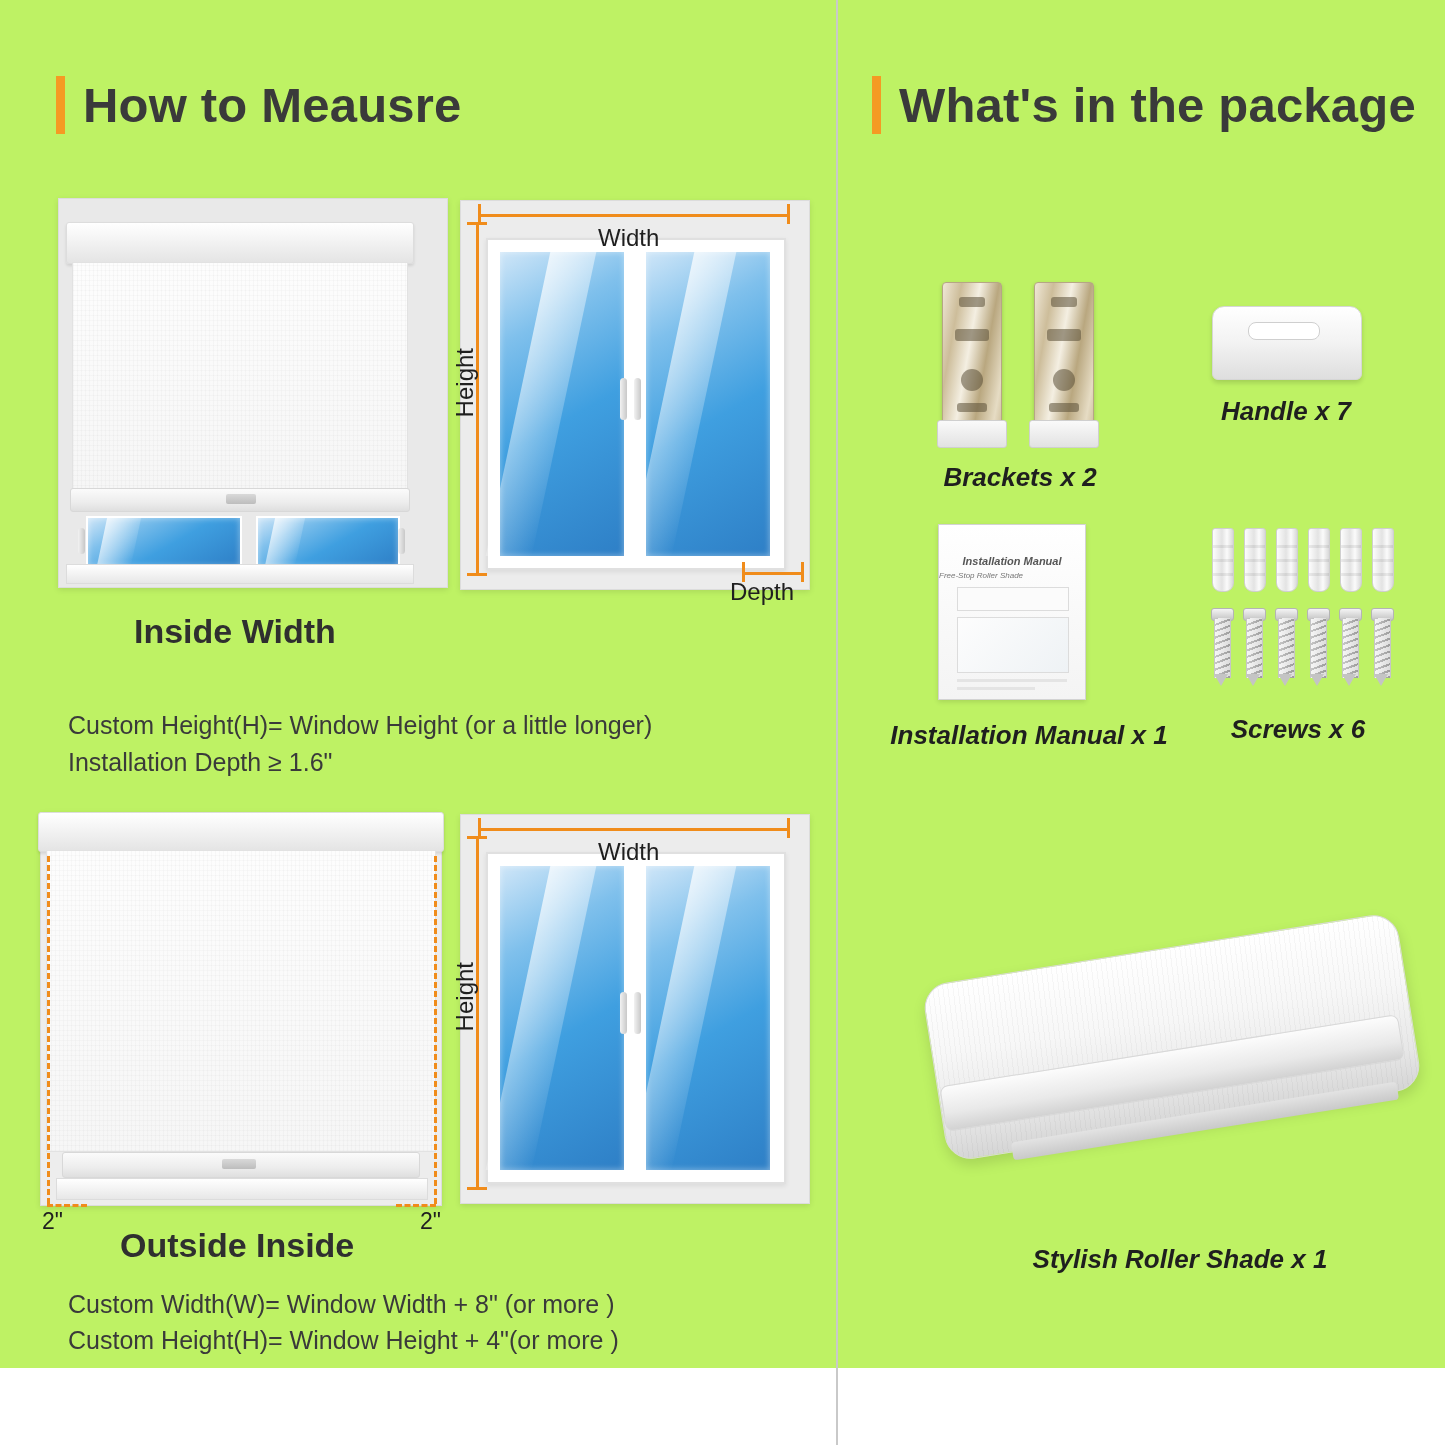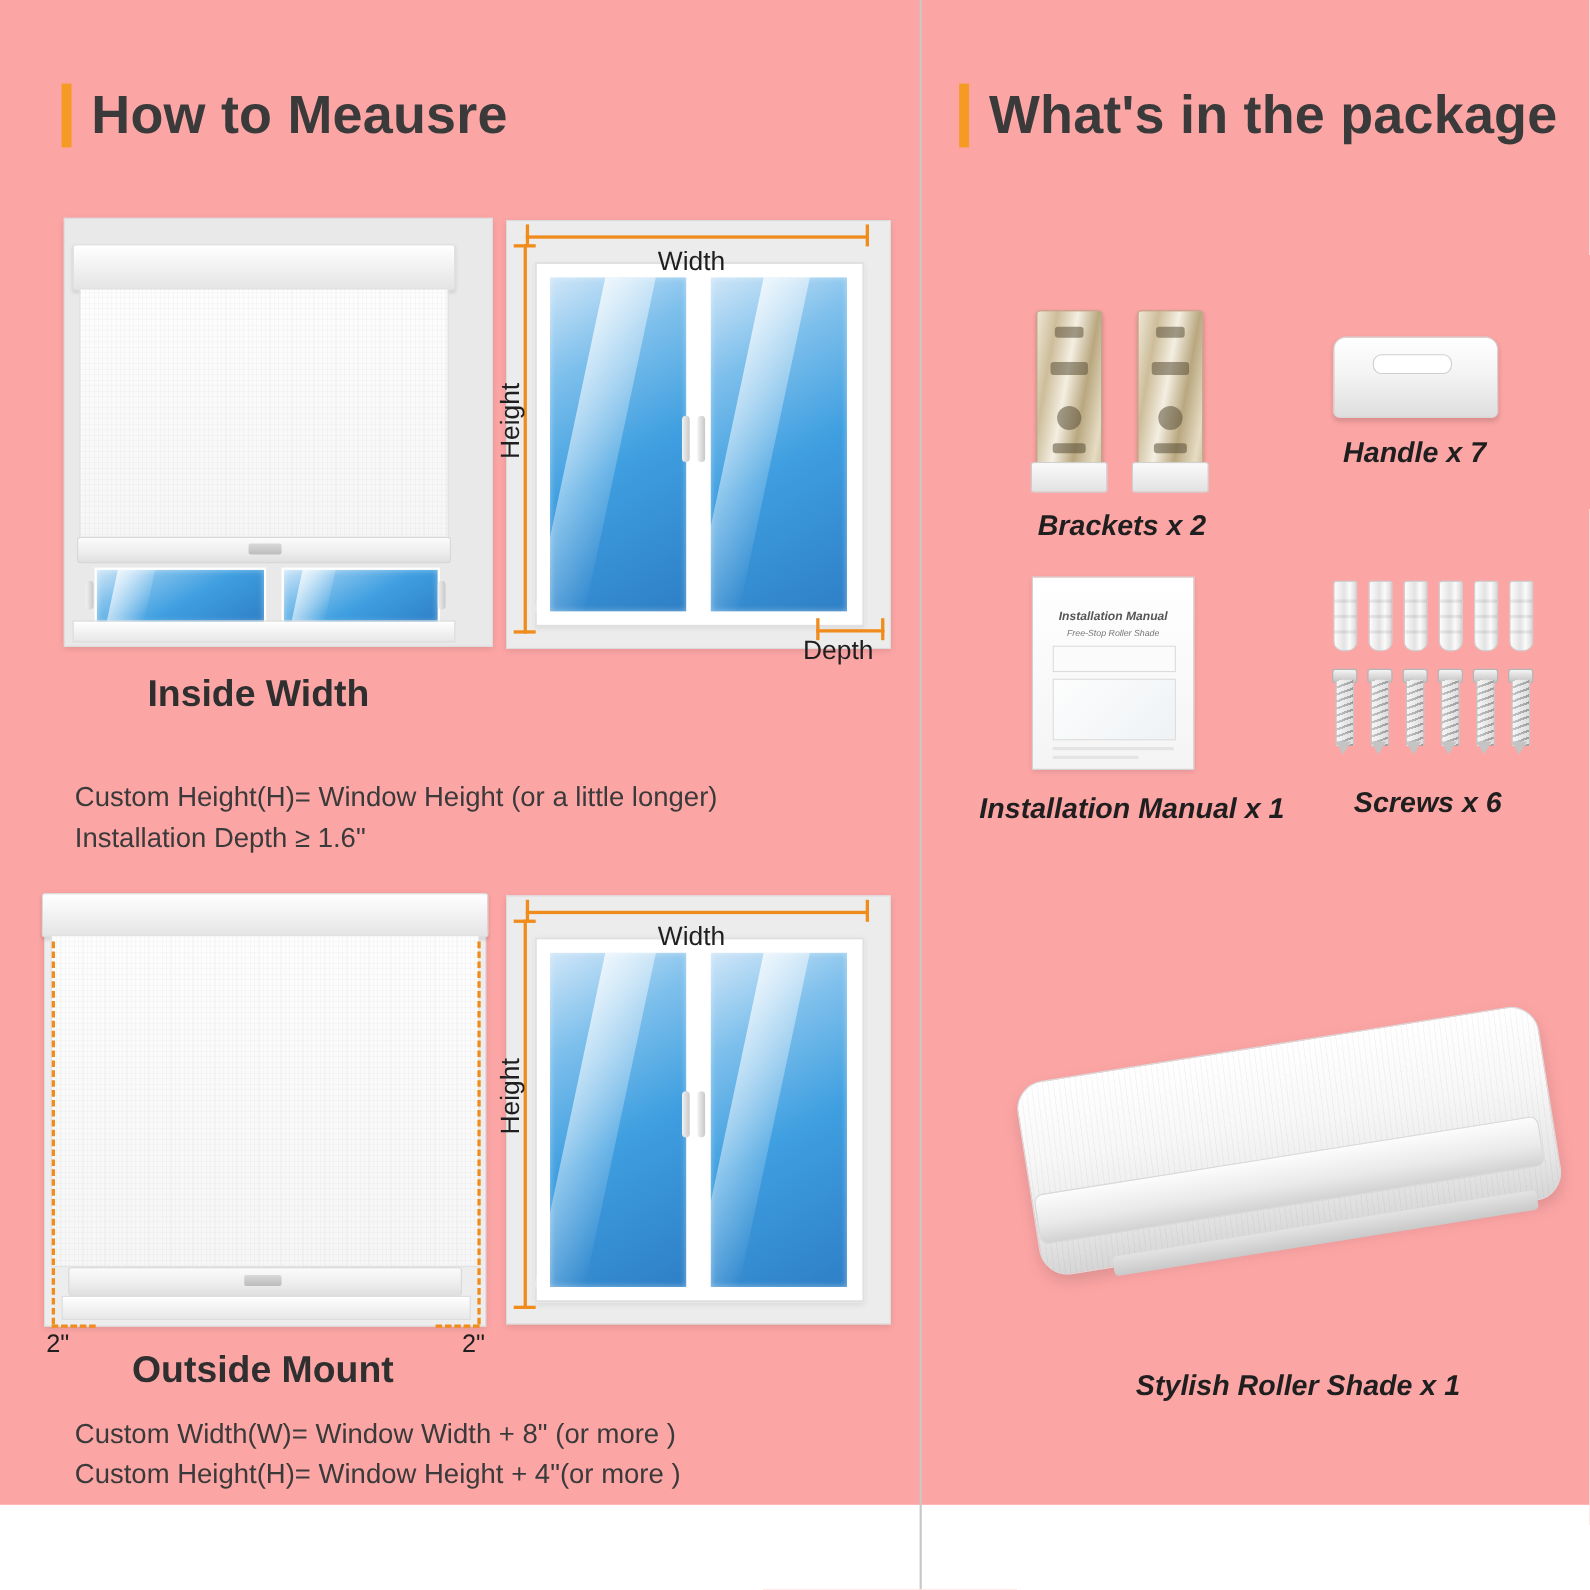--- a/index.html
+++ b/index.html
@@ -11,21 +11,21 @@
     width: 1445px;
     height: 1445px;
     font-family: "Liberation Sans", sans-serif;
     color: #2b2b2b;
     overflow: hidden;
   }
   .page {
     position: relative;
     width: 1445px;
     height: 1368px;
-    background: #fca5a5;
+    background: #bef264;
   }
   .divider {
     position: absolute;
     left: 836px;
     top: 0;
     width: 2px;
     height: 1445px;
     background: #c9c9c9;
   }
   
@@ -234,21 +234,21 @@
     position: absolute;
     left: 0; right: 0;
     text-align: center;
     font-size: 11px;
     font-weight: bold;
     color: #555;
   }
   .manual .m-sub {
     position: absolute;
     left: 0; right: 0;
-    text-align: center;
+    text-align: left;
     font-size: 8px;
     color: #777;
   }
   .manual .m-row {
     position: absolute;
     height: 22px;
     border: 1px solid #dcdcdc;
     background: #fbfbfb;
   }
   .manual .m-img {
@@ -437,21 +437,21 @@
     <div class="meas-cap-v" style="left:478px; top:818px;"></div>
     <div class="meas-cap-v" style="left:787px; top:818px;"></div>
     <div class="meas-label" style="left:598px; top:838px;">Width</div>
 
     <div class="meas-line-v" style="left:476px; top:836px; height:354px;"></div>
     <div class="meas-cap-h" style="left:467px; top:836px;"></div>
     <div class="meas-cap-h" style="left:467px; top:1187px;"></div>
     <div class="meas-label vertical" style="left:451px; top:962px;">Height</div>
   </div>
 
-  <div class="mount-title abs" style="left:120px; top:1226px;">Outside Mount</div>
+  <div class="mount-title abs" style="left:120px; top:1226px;">Outside Inside</div>
   <div class="spec-line abs" style="left:68px; top:1286px;">Custom Width(W)= Window Width + 8" (or more )</div>
   <div class="spec-line abs" style="left:68px; top:1322px;">Custom Height(H)= Window Height + 4"(or more )</div>
 
   <div>
     <div class="bracket" style="left:942px; top:282px;">
       <div class="slot" style="left:16px; top:14px; width:26px; height:10px;"></div>
       <div class="slot" style="left:12px; top:46px; width:34px; height:12px;"></div>
       <div class="slot" style="left:18px; top:86px; width:22px; height:22px; border-radius:50%;"></div>
       <div class="slot" style="left:14px; top:120px; width:30px; height:9px;"></div>
       <div class="footplate"></div>

